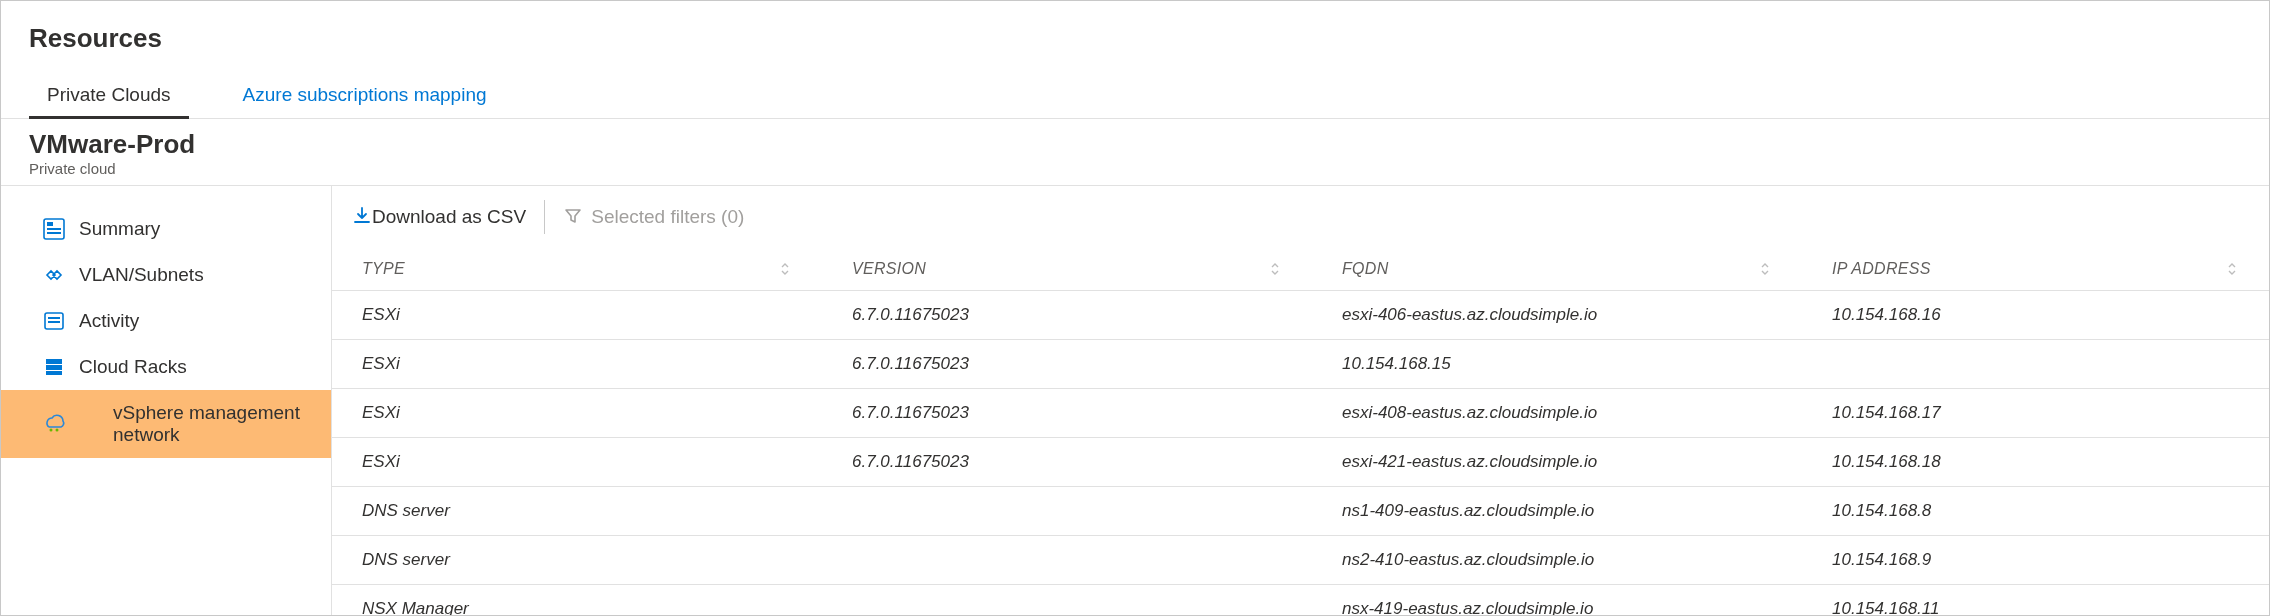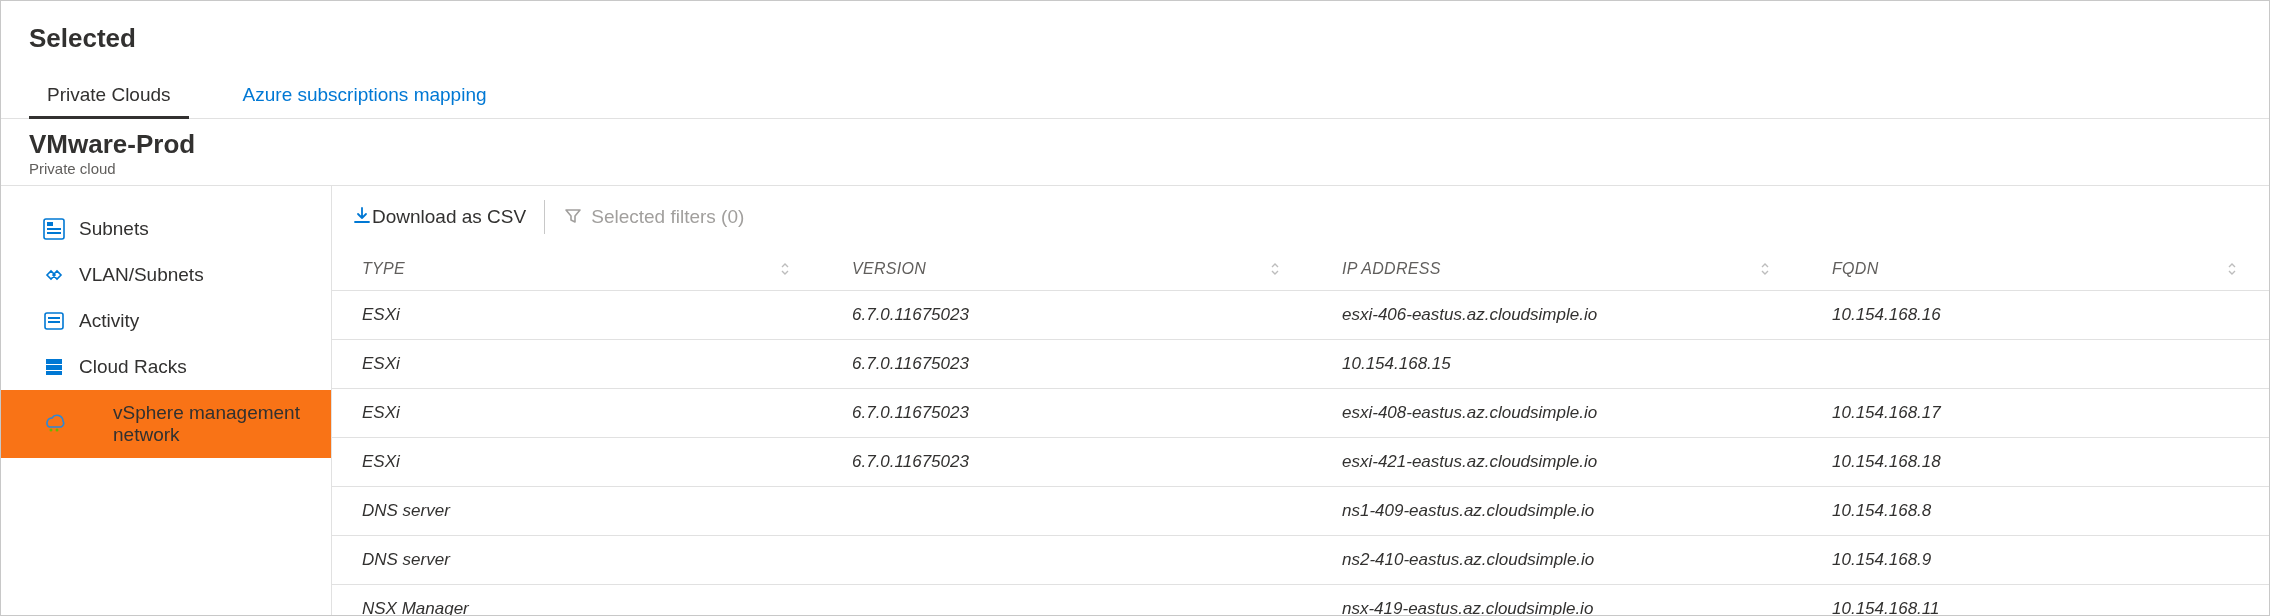--- a/index.html
+++ b/index.html
@@ -10,21 +10,21 @@
   .tabs { display: flex; gap: 36px; padding: 12px 28px 0 28px; border-bottom: 1px solid #e1e1e1; }
   .tab { padding: 8px 18px 10px 18px; font-size: 19px; cursor: pointer; color: #323130; }
   .tab.active { border-bottom: 3px solid #323130; font-weight: 400; margin-bottom: -1px; }
   .tab.link { color: #0078d4; }
   .cloud-hdr { padding: 10px 28px 8px 28px; border-bottom: 1px solid #e1e1e1; }
   .cloud-hdr .name { font-size: 26px; font-weight: 700; }
   .cloud-hdr .sub { font-size: 15px; color: #605e5c; }
   .body { display: flex; flex: 1; min-height: 0; }
   .sidebar { width: 330px; border-right: none; padding-top: 20px; flex-shrink: 0; }
   .side-item { display: flex; align-items: center; gap: 14px; padding: 12px 22px 12px 42px; font-size: 19px; cursor: pointer; }
-  .side-item.active { background: #f97316; gap: 48px; }
+  .side-item.active { background: #fdba74; gap: 48px; }
   .side-icon { width: 22px; height: 22px; flex-shrink: 0; display: inline-flex; align-items: center; justify-content: center; }
   .content { flex: 1; display: flex; flex-direction: column; min-width: 0;}
   .toolbar { display: flex; align-items: center; gap: 18px; padding: 14px 20px 14px 20px; border-left: 1px solid #e1e1e1; }
   .tb-btn { display: inline-flex; align-items: flex-start; font-size: 19px; cursor: pointer; color: #323130; background: none; border: none; }
   .tb-btn .accent { color: #0078d4; }
   .divider { width: 1px; height: 34px; background: #c8c8c8; }
   .filter { display: inline-flex; align-items: flex-start; gap: 8px; color: #a19f9d; font-size: 19px; cursor: pointer; }
   .table { border-left: 1px solid #e1e1e1; flex:1; overflow:hidden; }
   .thead, .trow { display: grid; grid-template-columns: 490px 490px 490px 1fr; align-items: center; border-bottom: 1px solid #e1e1e1; font-style: italic; }
   .thead { font-size: 16px; color: #605e5c; letter-spacing: 0.3px; padding: 12px 0; }
@@ -32,21 +32,21 @@
   .th .sort { color:#bdbdbd; display:inline-flex; }
   .trow { font-size: 17px; }
   .td { padding: 14px 30px; white-space: nowrap; overflow: hidden; text-overflow: ellipsis; }
   svg { display:block; }
 </style>
 </head>
 <body>
 <div class="frame">
 
 <div class="header">
-  <h1>Selected</h1>
+  <h1>Resources</h1>
 </div>
 
 <div class="tabs">
   <div class="tab active">Private Clouds</div>
   <div class="tab link">Azure subscriptions mapping</div>
 </div>
 
 <div class="cloud-hdr">
   <div class="name">VMware-Prod</div>
   <div class="sub">Private cloud</div>
@@ -56,21 +56,21 @@
   <div class="sidebar">
     <div class="side-item">
       <span class="side-icon">
         <svg width="22" height="22" viewBox="0 0 22 22">
               <rect x="1" y="1" width="20" height="20" rx="2" fill="none" stroke="#0078d4" stroke-width="1.6"></rect>
               <rect x="4" y="4" width="6" height="4" fill="#0078d4"></rect>
               <rect x="4" y="10" width="14" height="2" fill="#0078d4"></rect>
               <rect x="4" y="14" width="14" height="2" fill="#0078d4"></rect>
             </svg>
       </span>
-      <span>Subnets</span>
+      <span>Summary</span>
     </div>
     <div class="side-item">
       <span class="side-icon">
         <svg width="22" height="22" viewBox="0 0 22 22">
               <path d="M4 11 L8 7 L12 11 L8 15 Z M10 11 L14 7 L18 11 L14 15 Z" fill="none" stroke="#0078d4" stroke-width="1.6"></path>
             </svg>
       </span>
       <span>VLAN/Subnets</span>
     </div>
     <div class="side-item">
@@ -138,29 +138,29 @@
         </div>
         <div class="th">
           <span>VERSION</span>
           <span class="sort">
                 <svg width="14" height="14" viewBox="0 0 14 14">
                   <path d="M4 5 l3 -3 l3 3 M4 9 l3 3 l3 -3" fill="none" stroke="#bdbdbd" stroke-width="1.4"></path>
                 </svg>
               </span>
         </div>
         <div class="th">
+          <span>FQDN</span>
+          <span class="sort">
+                <svg width="14" height="14" viewBox="0 0 14 14">
+                  <path d="M4 5 l3 -3 l3 3 M4 9 l3 3 l3 -3" fill="none" stroke="#bdbdbd" stroke-width="1.4"></path>
+                </svg>
+              </span>
+        </div>
+        <div class="th">
           <span>IP ADDRESS</span>
-          <span class="sort">
-                <svg width="14" height="14" viewBox="0 0 14 14">
-                  <path d="M4 5 l3 -3 l3 3 M4 9 l3 3 l3 -3" fill="none" stroke="#bdbdbd" stroke-width="1.4"></path>
-                </svg>
-              </span>
-        </div>
-        <div class="th">
-          <span>FQDN</span>
           <span class="sort">
                 <svg width="14" height="14" viewBox="0 0 14 14">
                   <path d="M4 5 l3 -3 l3 3 M4 9 l3 3 l3 -3" fill="none" stroke="#bdbdbd" stroke-width="1.4"></path>
                 </svg>
               </span>
         </div>
       </div>
       <div id="tbody">
             <div class="trow">
               <div class="td">ESXi</div>

